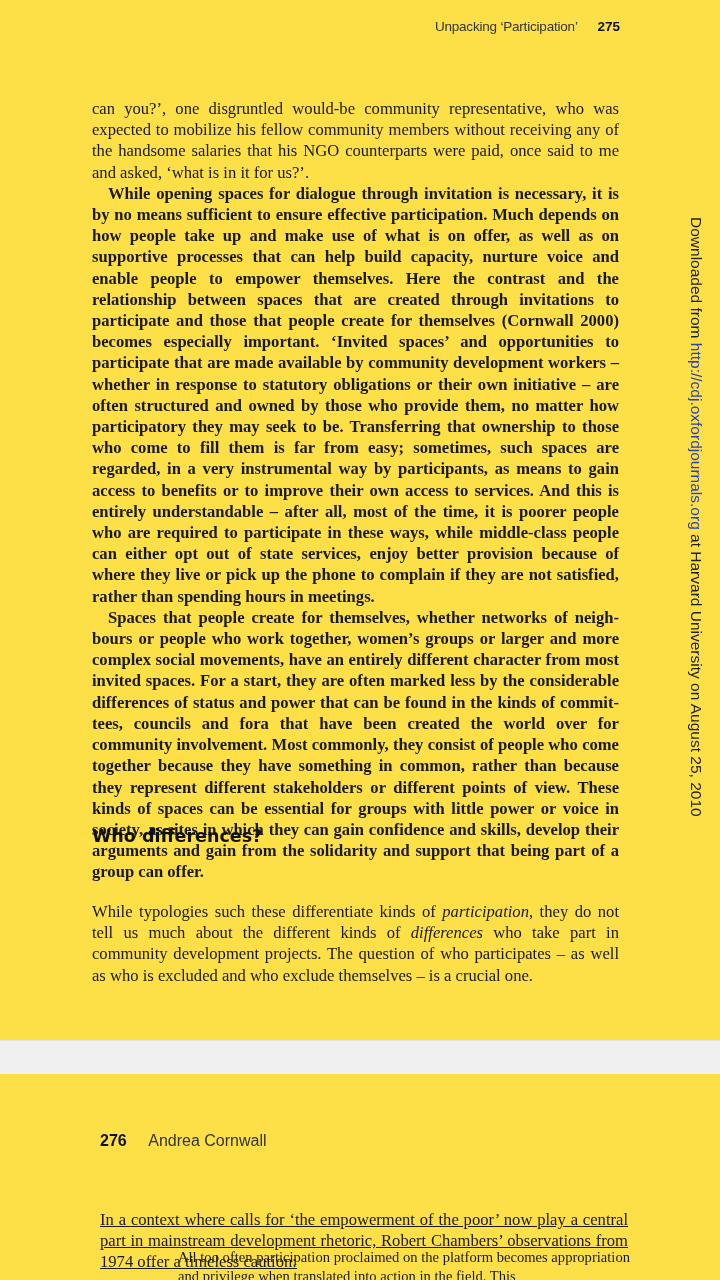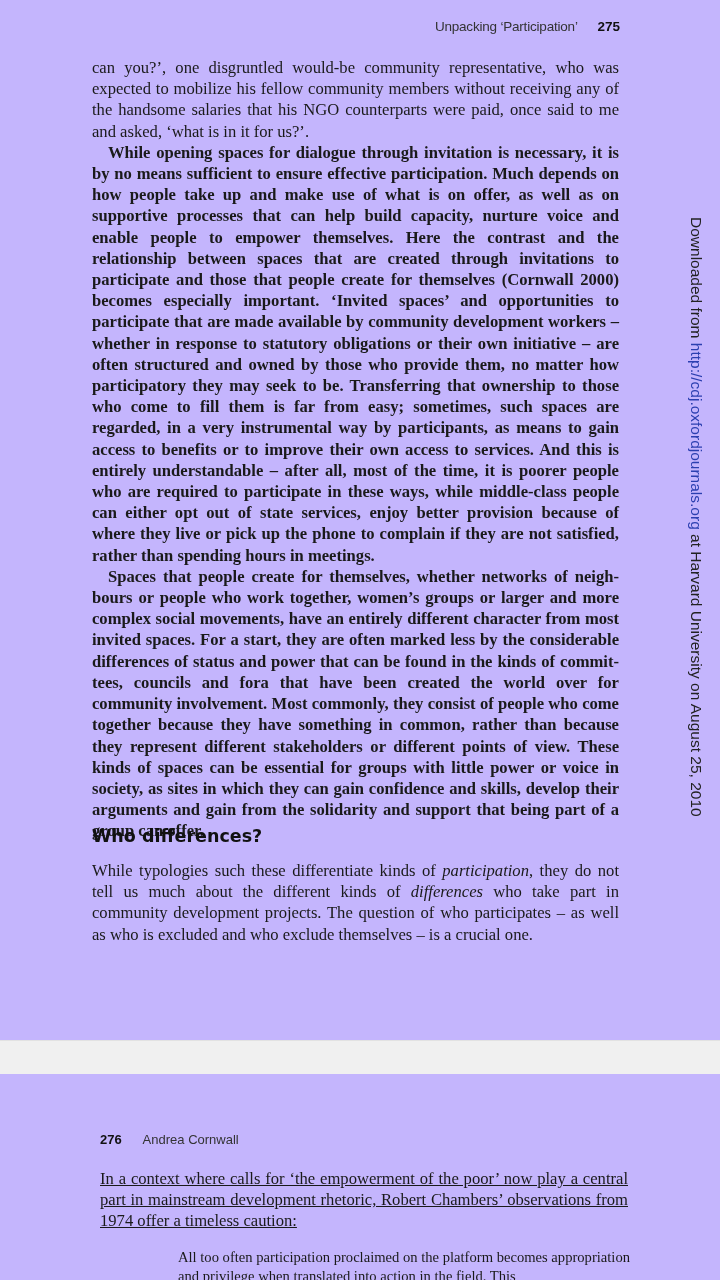--- a/index.html
+++ b/index.html
@@ -2,39 +2,39 @@
 <html><head>
 <meta charset="utf-8">
 <style>
   html, body { margin: 0; padding: 0; }
   body {
     width: 720px; height: 1280px; overflow: hidden; position: relative;
     background: #ffffff;
     font-family: "DejaVu Serif", "Liberation Serif", serif;
     color: #1a1a1a;
   }
-  .page { position: absolute; left: 0; width: 720px; background: #c4b5fd; }
+  .page { position: absolute; left: 0; width: 720px; background: #fde047; }
   #page1 { top: 0; height: 1040px; }
   #page2 { top: 1074px; height: 206px; overflow: hidden; }
   .gap {
     position: absolute; left: 0; top: 1040px; width: 720px; height: 34px;
     background: #f0f0f0;
     border-top: 1px solid #e2e2e2; border-bottom: 1px solid #f6f6f6;
   }
   .running-head {
     position: absolute; top: 19px; right: 100px;
     font-family: "Liberation Sans", sans-serif; font-size: 13.5px; color: #333;
   }
   .running-head .title { letter-spacing: -0.2px; }
   .running-head .num { font-weight: bold; margin-left: 16px; color: #111; }
 
   .body-text {
     position: absolute; left: 92px; width: 527px;
     font-family: "Liberation Serif", serif; font-size: 16.6px; line-height: 21.2px;
-    text-align: justify; hyphens: manual;
+    text-align: justify; hyphens: manual; margin-top: 41px;
   }
   .body-text p { margin: 0; }
   .body-text p.indent { text-indent: 16px; font-weight: bold; }
   #p-block { top: 57px; }
   .heading {
     position: absolute; left: 92px; top: 826px;
     font-family: "DejaVu Sans", sans-serif; font-weight: bold; font-size: 17.5px; color: #111;
   }
   #p-after { top: 860px; }
   em { }
@@ -43,21 +43,21 @@
     position: absolute; left: 686px; top: 217px;
     width: 570px; height: 20px;
     transform-origin: 0 0; transform: rotate(90deg) translateY(-20px);
     font-family: "Liberation Sans", sans-serif; font-size: 15.5px; color: #222;
     white-space: nowrap; line-height: 20px;
   }
   .side-note a { color: #2b3fb0; text-decoration: none; }
 
   .runhead2 {
     position: absolute; top: 58px; left: 100px;
-    font-family: "Liberation Sans", sans-serif; font-size: 13px; color: #333; text-align: right;
+    font-family: "Liberation Sans", sans-serif; font-size: 16px; color: #333; text-align: right;
   }
   .runhead2 .num { font-weight: bold; color: #111; margin-right: 18px; }
   #p2-text { left: 100px; top: 94px; width: 528px; text-decoration: underline; }
   .quote {
     position: absolute; left: 178px; top: 174px; width: 452px;
     font-family: "Liberation Serif", serif; font-size: 14.6px; line-height: 19px;
     text-align: justify;
   }
 </style>
 </head>

